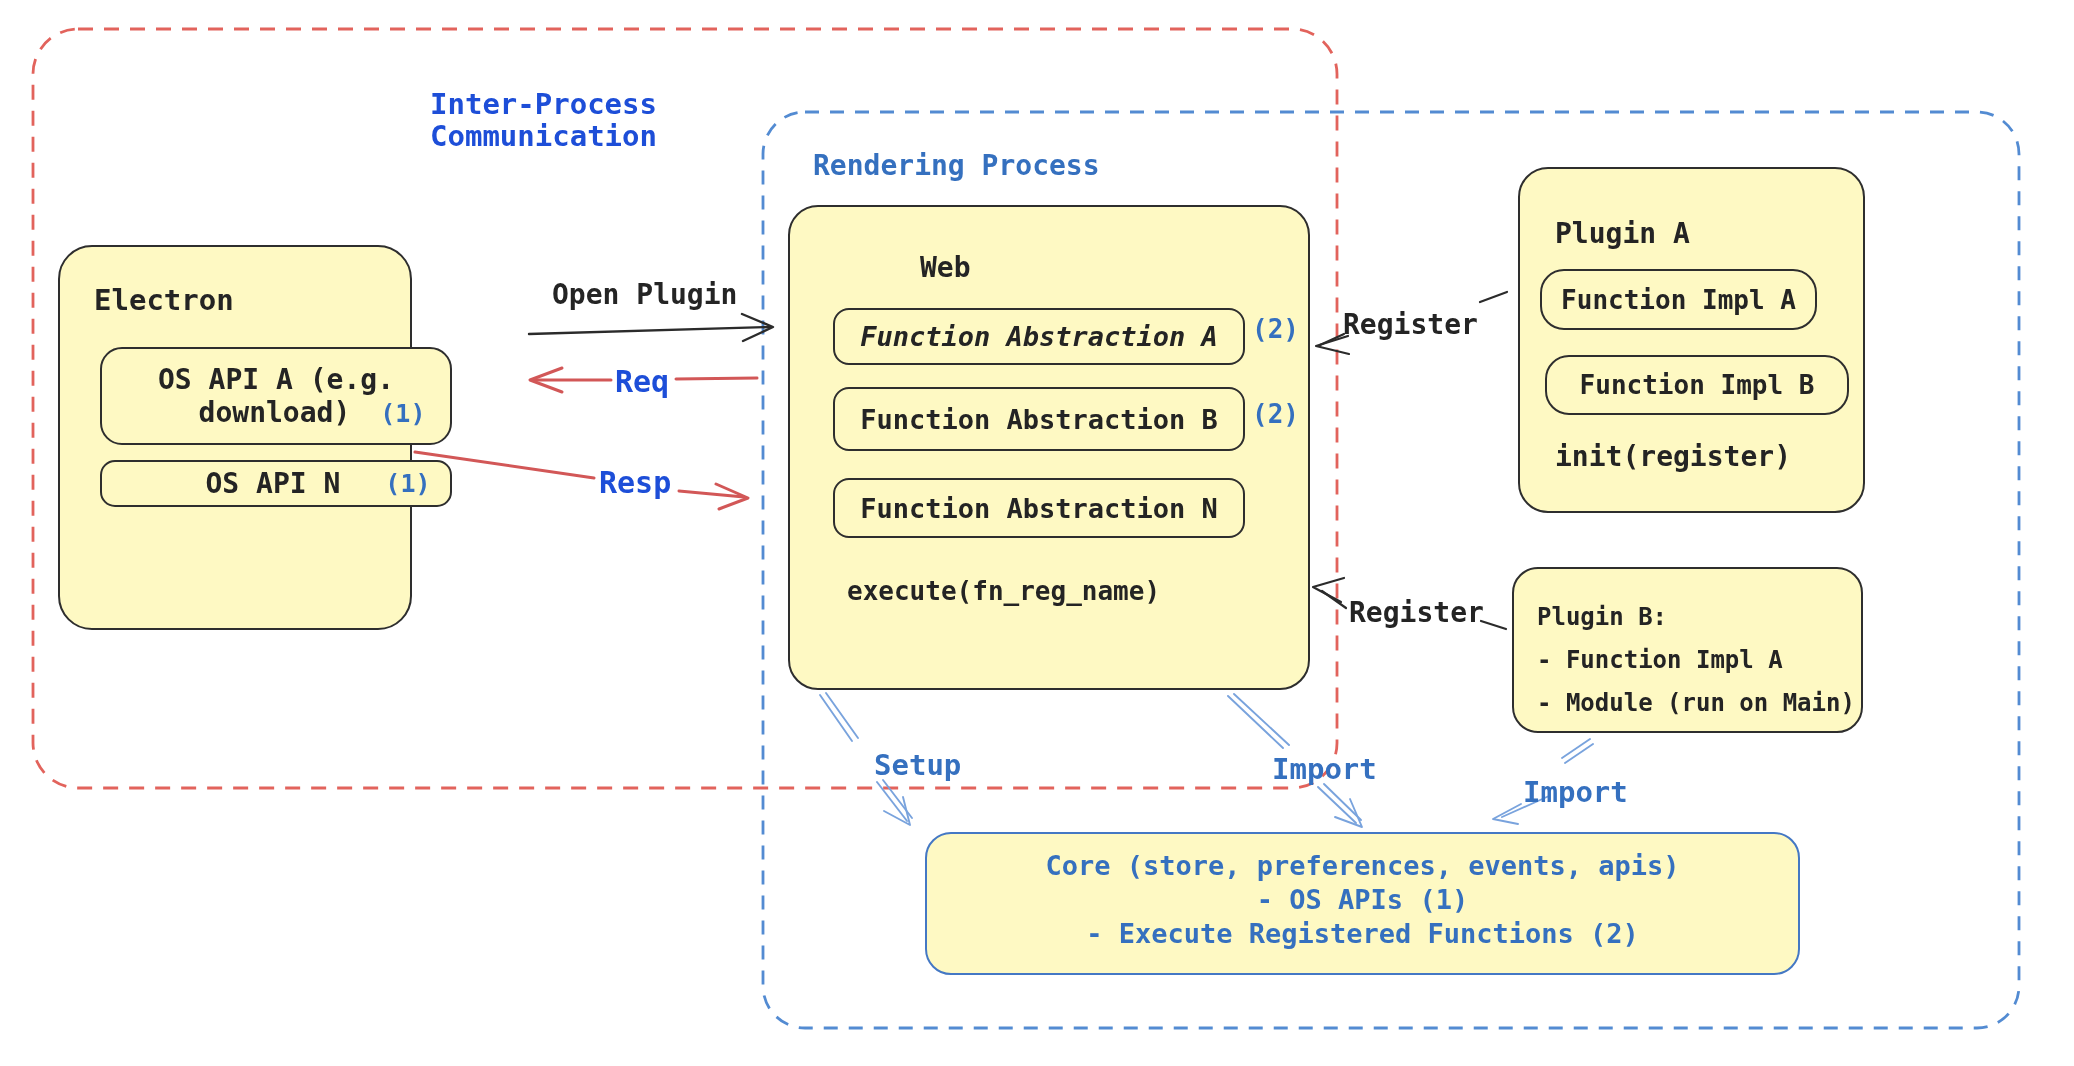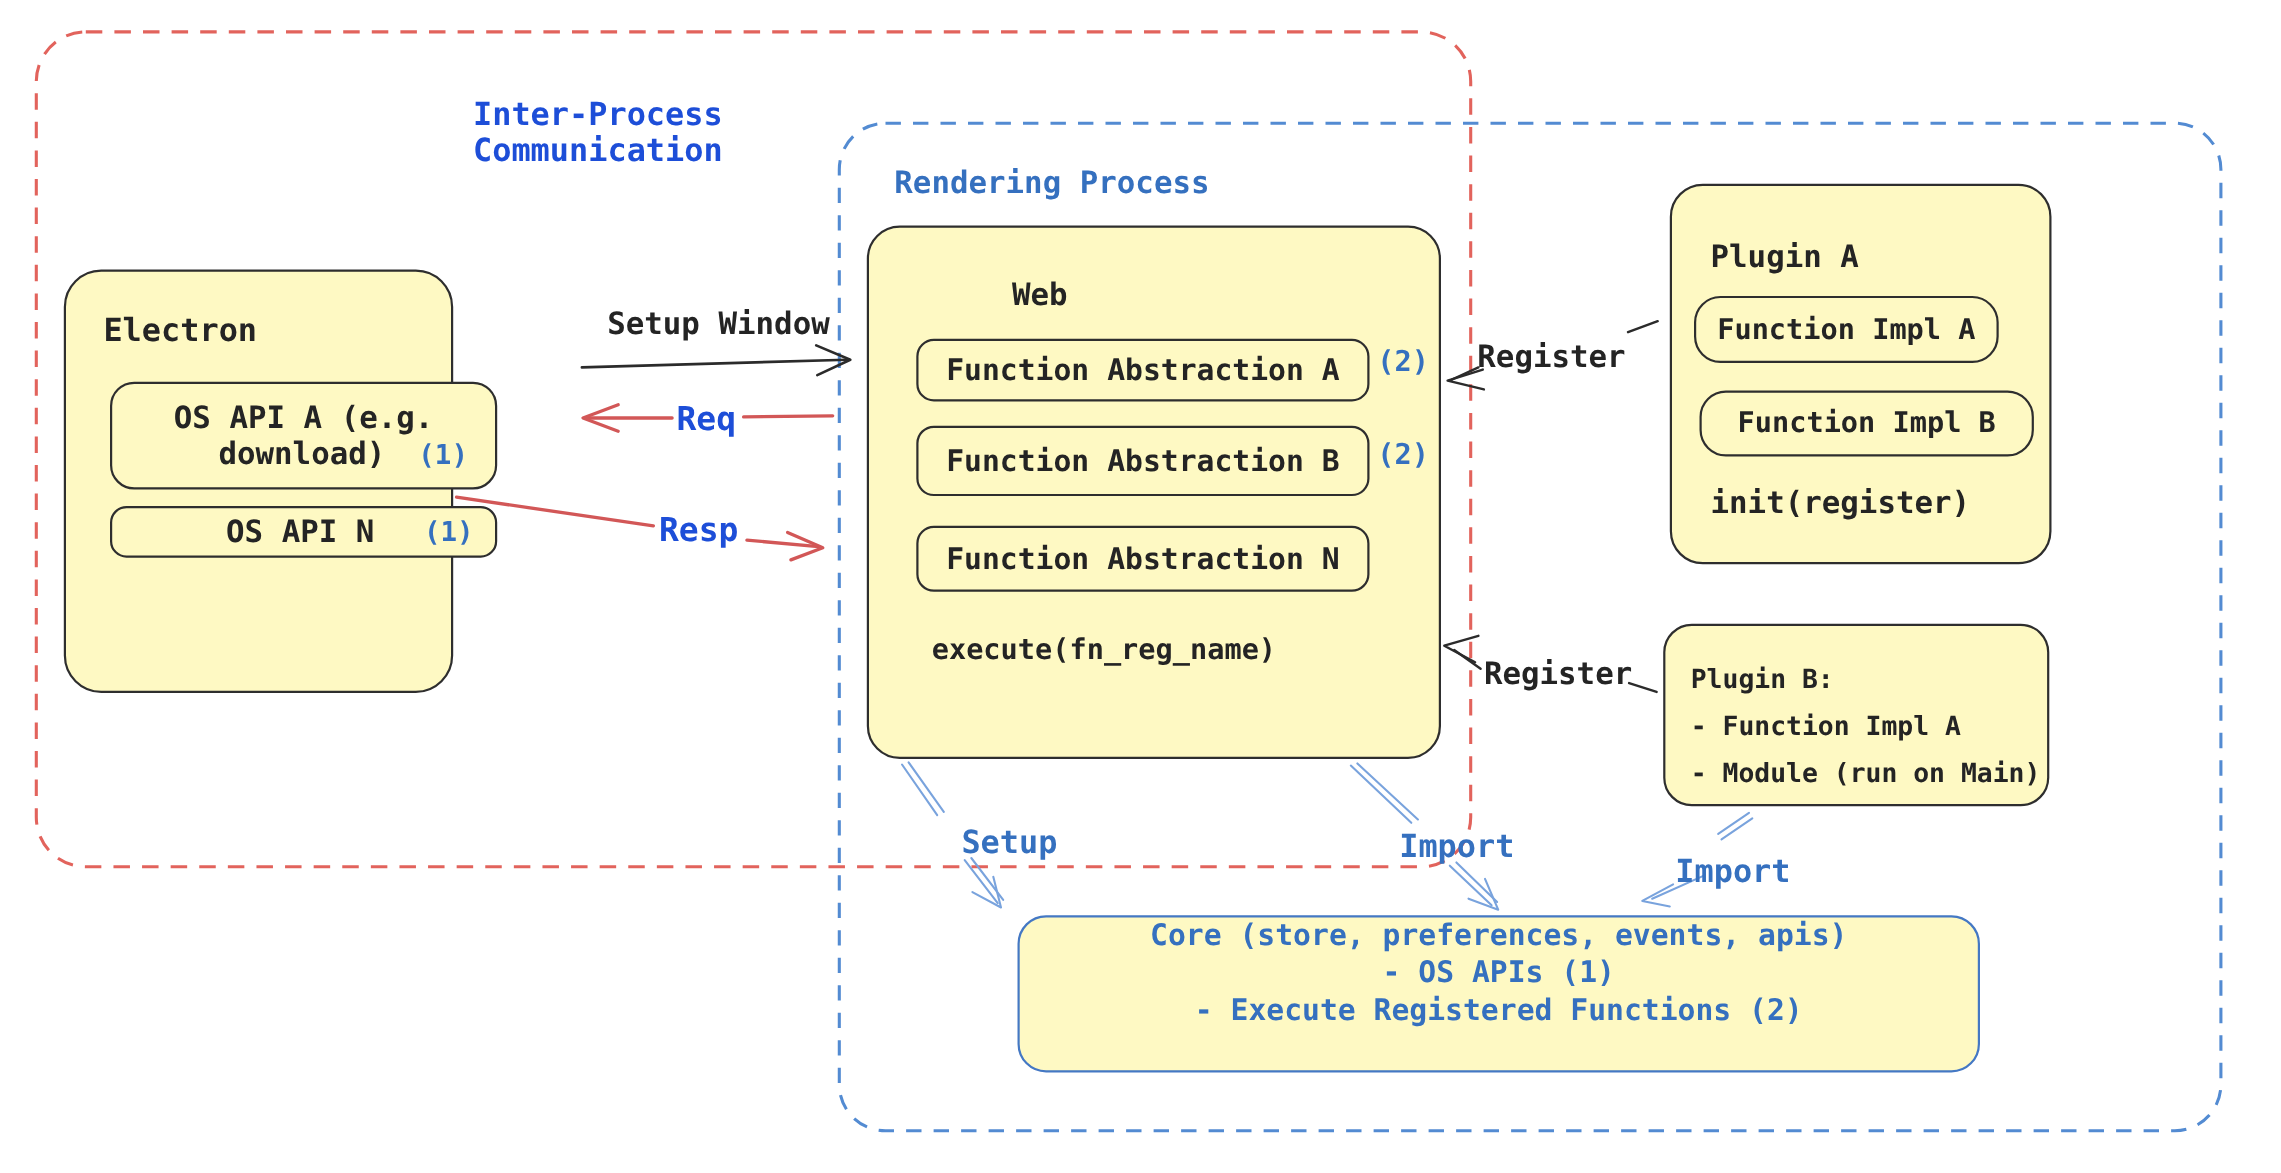--- a/index.html
+++ b/index.html
@@ -27,41 +27,41 @@
   .os-api-a{left:40px;top:100px;width:352px;height:98px;border-radius:22px;border-width:2px;text-align:center;}
   .os-api-n{left:40px;top:213px;width:352px;height:47px;border-radius:15px;border-width:2px;}
   .os-line{font-size:28px;font-weight:700;white-space:pre;line-height:33px;}
   .os-badge{font-size:25px;margin-left:30px;}
   .shift-r{transform:translateX(36px);}
   .shift-r2{transform:translateX(42px);}
   
   .web-box{left:788px;top:205px;width:522px;height:485px;border-radius:30px;}
   .web-title{left:130px;top:44px;font-size:28px;}
   .fa-box{left:43px;border-radius:16px;border-width:2px;}
-  .fa-a{top:101px;width:412px;height:57px;}
+  .fa-a{top:101px;width:412px;height:57px;font-style:italic;}
   .fa-b{top:180px;width:412px;height:64px;}
   .fa-n{top:271px;width:412px;height:60px;}
   .fa-label{font-size:27px;font-weight:700;white-space:pre;}
   .execute{left:57px;top:369px;font-size:26px;}
   .badge2a{left:1252px;top:314px;font-size:26px;}
   .badge2b{left:1252px;top:399px;font-size:26px;}
   
   .plugin-a-box{left:1518px;top:167px;width:347px;height:346px;border-radius:30px;}
   .pa-title{left:35px;top:48px;font-size:28px;}
   .impl-box{border-radius:24px;border-width:2px;}
   .impl-a{left:20px;top:100px;width:277px;height:61px;}
   .impl-b{left:25px;top:186px;width:304px;height:60px;}
   .impl-label{font-size:26px;font-weight:700;white-space:pre;}
   .pa-init{left:35px;top:271px;font-size:28px;}
   
   .plugin-b-box{left:1512px;top:567px;width:351px;height:166px;border-radius:26px;}
   .pb-text{left:23px;top:27px;font-size:24px;line-height:43px;font-weight:700;white-space:pre;}
   
   .core-box{left:925px;top:832px;width:875px;height:143px;border-radius:26px;border:2.4px solid #4478c4;}
-  .core-text{width:100%;text-align:center;font-size:27px;line-height:34px;font-weight:700;color:#3570bf;white-space:pre;}
+  .core-text{width:100%;text-align:center;padding-top:15px;font-size:27px;line-height:34px;font-weight:700;color:#3570bf;white-space:pre;}
   
   .open-window{left:552px;top:278px;font-size:28px;}
   .req-label{left:615px;top:364px;font-size:30px;}
   .resp-label{left:599px;top:465px;font-size:30px;}
   .register-a{left:1343px;top:308px;font-size:28px;}
   .register-b{left:1349px;top:596px;font-size:28px;}
   .setup-label{left:858px;top:748px;font-size:29px;}
   .import-a{left:1256px;top:752px;font-size:29px;}
   .import-b{left:1507px;top:775px;font-size:29px;}
 </style>
@@ -176,21 +176,21 @@
   </div>
 
   <div class="box plugin-b-box">
     <div class="label ink pb-text"><span>Plugin B:</span><br><span>- Function Impl A</span><br><span>- Module (run on Main)</span></div>
   </div>
 
   <div class="box core-box">
     <div class="core-text"><span>Core (store, preferences, events, apis)</span><br><span>- OS APIs (1)</span><br><span>- Execute Registered Functions (2)</span></div>
   </div>
 
-  <div class="label ink open-window">Setup Window</div>
+  <div class="label ink open-window">Open Plugin</div>
   <div class="label red-t req-label">Req</div>
   <div class="label red-t resp-label">Resp</div>
   <div class="label ink register-a">Register</div>
   <div class="label ink register-b">Register</div>
   <div class="label blue-t setup-label">Setup</div>
   <div class="label blue-t import-a">Import</div>
   <div class="label blue-t import-b">Import</div>
 
 </div>
 

